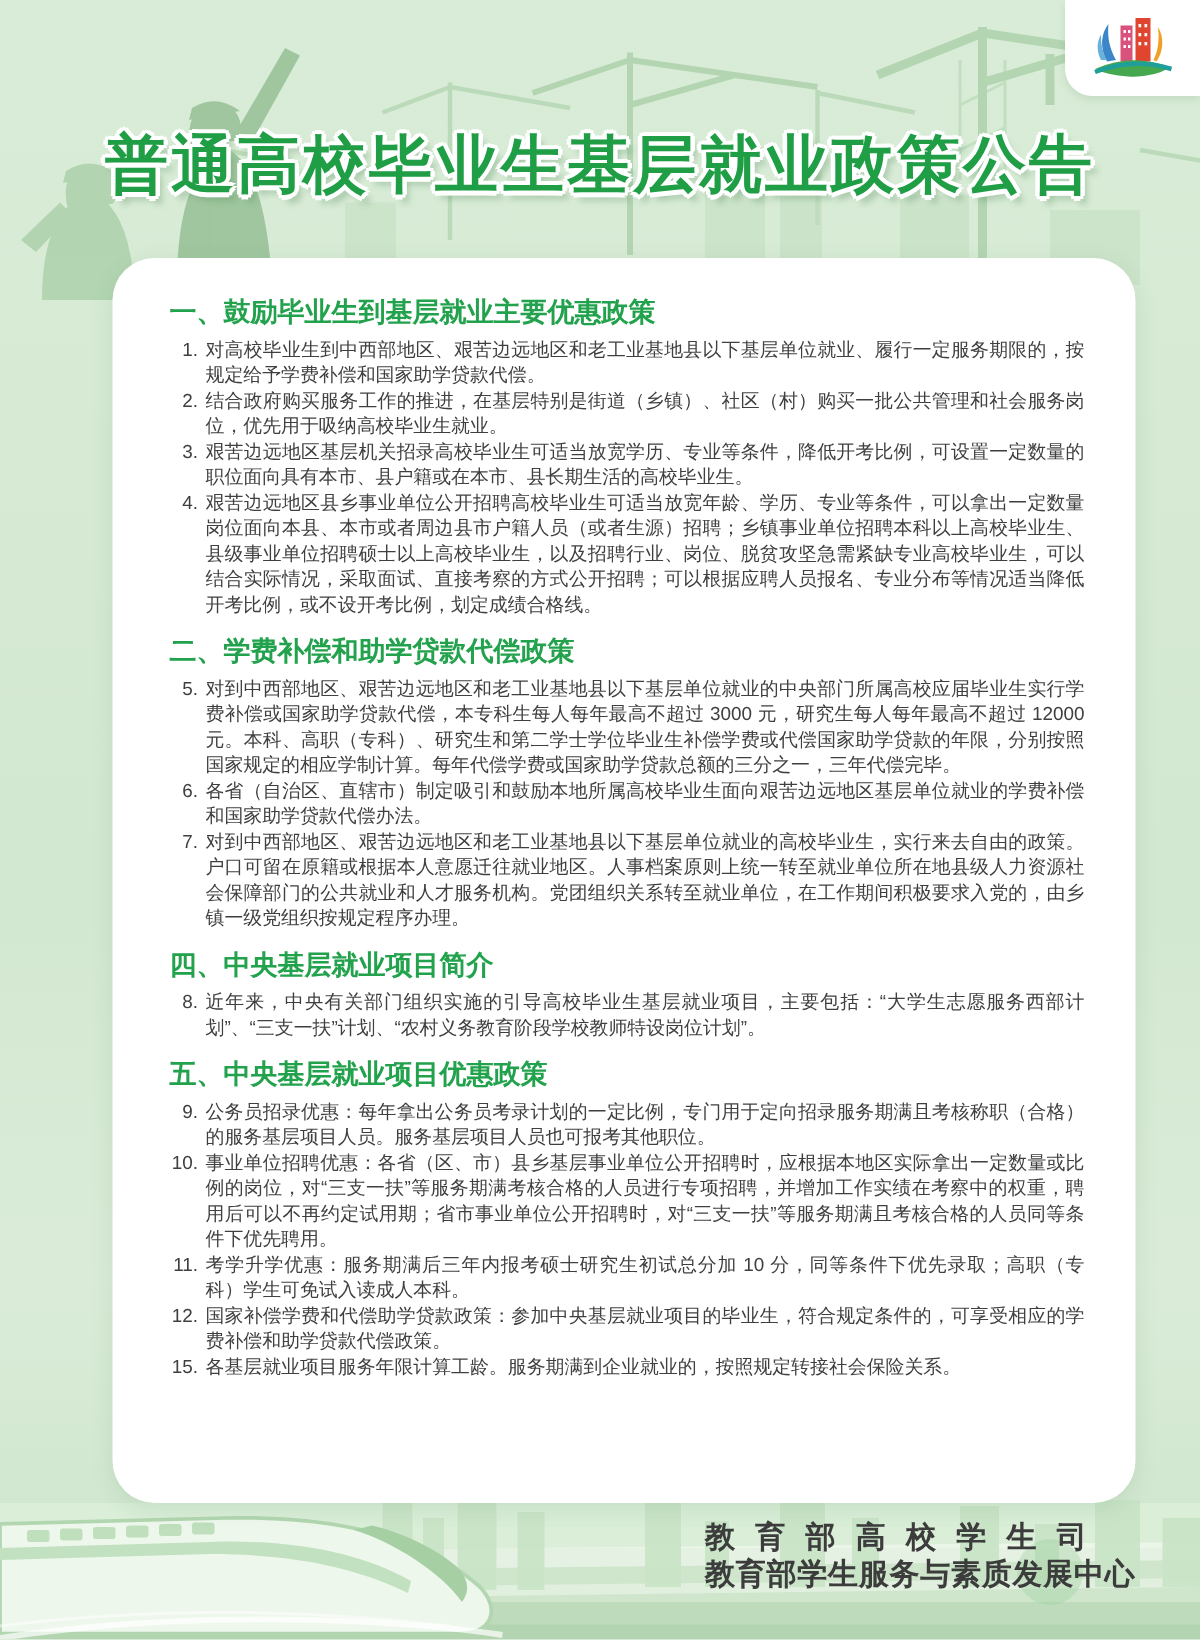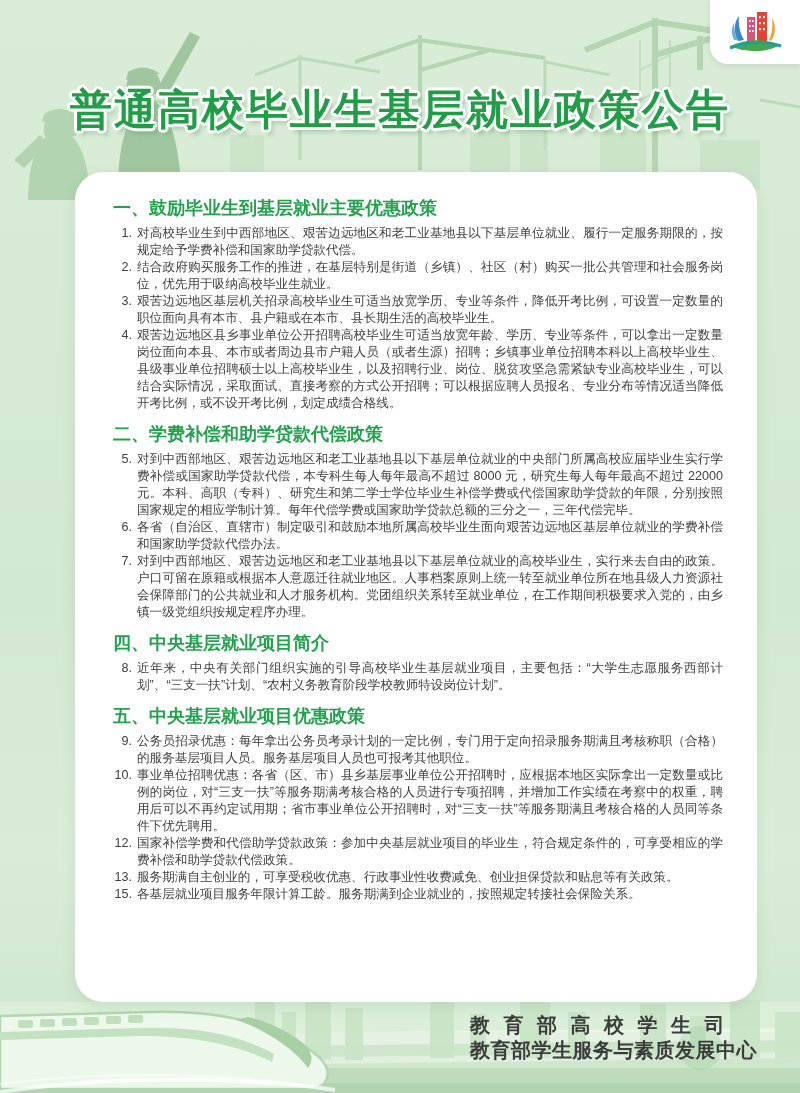--- a/index.html
+++ b/index.html
@@ -219,21 +219,21 @@
       <div class="item">
         <span class="num">4.</span>
         <span class="txt">艰苦边远地区县乡事业单位公开招聘高校毕业生可适当放宽年龄、学历、专业等条件，可以拿出一定数量岗位面向本县、本市或者周边县市户籍人员（或者生源）招聘；乡镇事业单位招聘本科以上高校毕业生、县级事业单位招聘硕士以上高校毕业生，以及招聘行业、岗位、脱贫攻坚急需紧缺专业高校毕业生，可以结合实际情况，采取面试、直接考察的方式公开招聘；可以根据应聘人员报名、专业分布等情况适当降低开考比例，或不设开考比例，划定成绩合格线。</span>
       </div>
     </div>
 
     <div class="sec">
       <h2>二、学费补偿和助学贷款代偿政策</h2>
       <div class="item">
         <span class="num">5.</span>
-        <span class="txt">对到中西部地区、艰苦边远地区和老工业基地县以下基层单位就业的中央部门所属高校应届毕业生实行学费补偿或国家助学贷款代偿，本专科生每人每年最高不超过 8000 元，研究生每人每年最高不超过 22000 元。本科、高职（专科）、研究生和第二学士学位毕业生补偿学费或代偿国家助学贷款的年限，分别按照国家规定的相应学制计算。每年代偿学费或国家助学贷款总额的三分之一，三年代偿完毕。</span>
+        <span class="txt">对到中西部地区、艰苦边远地区和老工业基地县以下基层单位就业的中央部门所属高校应届毕业生实行学费补偿或国家助学贷款代偿，本专科生每人每年最高不超过 3000 元，研究生每人每年最高不超过 12000 元。本科、高职（专科）、研究生和第二学士学位毕业生补偿学费或代偿国家助学贷款的年限，分别按照国家规定的相应学制计算。每年代偿学费或国家助学贷款总额的三分之一，三年代偿完毕。</span>
       </div>
       <div class="item">
         <span class="num">6.</span>
         <span class="txt">各省（自治区、直辖市）制定吸引和鼓励本地所属高校毕业生面向艰苦边远地区基层单位就业的学费补偿和国家助学贷款代偿办法。</span>
       </div>
     </div>
 
     <div class="sec">
       <div class="item">
         <span class="num">7.</span>
@@ -253,26 +253,26 @@
       <h2>五、中央基层就业项目优惠政策</h2>
       <div class="item">
         <span class="num">9.</span>
         <span class="txt">公务员招录优惠：每年拿出公务员考录计划的一定比例，专门用于定向招录服务期满且考核称职（合格）的服务基层项目人员。服务基层项目人员也可报考其他职位。</span>
       </div>
       <div class="item">
         <span class="num">10.</span>
         <span class="txt">事业单位招聘优惠：各省（区、市）县乡基层事业单位公开招聘时，应根据本地区实际拿出一定数量或比例的岗位，对“三支一扶”等服务期满考核合格的人员进行专项招聘，并增加工作实绩在考察中的权重，聘用后可以不再约定试用期；省市事业单位公开招聘时，对“三支一扶”等服务期满且考核合格的人员同等条件下优先聘用。</span>
       </div>
       <div class="item">
+        <span class="num">11.</span>
+        <span class="txt">考学升学优惠：服务期满后三年内报考硕士研究生初试总分加 10 分，同等条件下优先录取；高职（专科）学生可免试入读成人本科。</span>
+      </div>
+      <div class="item">
         <span class="num">12.</span>
         <span class="txt">国家补偿学费和代偿助学贷款政策：参加中央基层就业项目的毕业生，符合规定条件的，可享受相应的学费补偿和助学贷款代偿政策。</span>
-      </div>
-      <div class="item">
-        <span class="num">13.</span>
-        <span class="txt">服务期满自主创业的，可享受税收优惠、行政事业性收费减免、创业担保贷款和贴息等有关政策。</span>
       </div>
       <div class="item">
         <span class="num">15.</span>
         <span class="txt">各基层就业项目服务年限计算工龄。服务期满到企业就业的，按照规定转接社会保险关系。</span>
       </div>
     </div>
 
   </div>
 
   <div class="footer">

